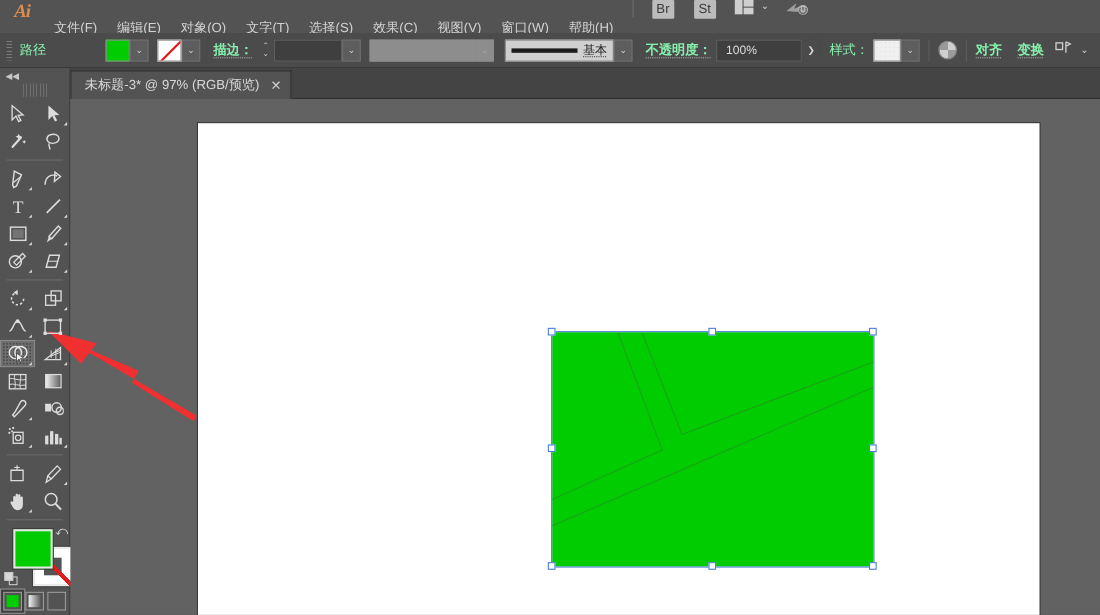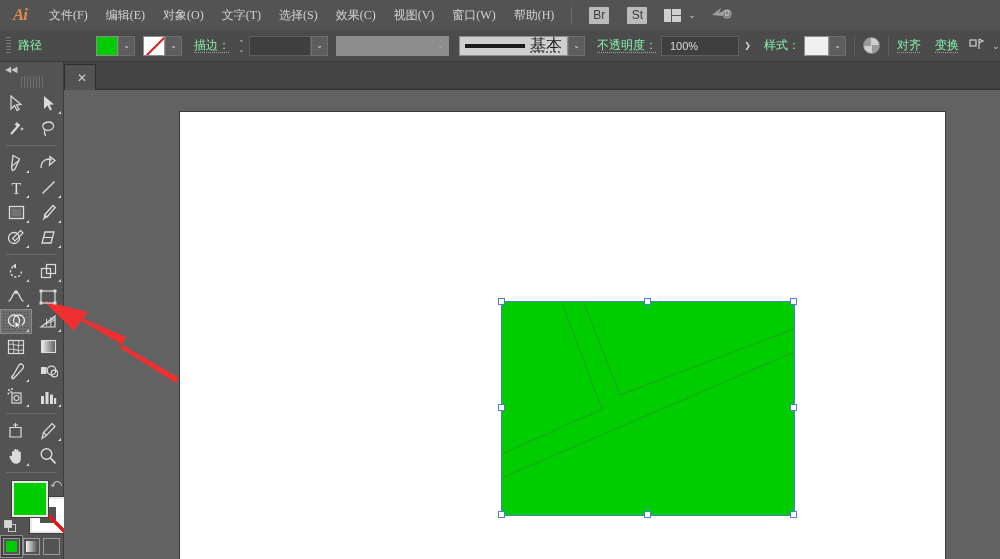--- a/index.html
+++ b/index.html
@@ -8,30 +8,30 @@
     overflow: hidden;
     background: #535353;
     font-family: "Liberation Sans", "DejaVu Sans", sans-serif;
     -webkit-font-smoothing: antialiased;
   }
   #app { position: relative; width: 1000px; height: 559px; }
 
   
   .menubar {
     position: absolute; left: 0; top: 0; width: 1000px; height: 30px;
-    background: #535353; display: flex; align-items: center;
+    background: #535353; display: flex; align-items: flex-start;
   }
   .ai-logo {
     width: 40px; text-align: center; color: #e08a4b;
     font-size: 17px; font-weight: bold; font-style: italic;
     font-family: "Liberation Serif", serif; letter-spacing: -1px;
   }
   .menu-item {
-    padding: 0 9px; height: 30px; line-height: 30px;
-    color: #d2d2d2; font-size: 12px; cursor: default; white-space: nowrap; font-family: Liberation Serif, serif;
+    padding: 10px 9px; height: 30px; line-height: 30px;
+    color: #d2d2d2; font-size: 12px; cursor: default; white-space: nowrap;
   }
   .menu-sep { width: 1px; height: 16px; background: #6d6d6d; margin: 0 8px; }
   .app-btn {
     width: 20px; height: 17px; background: #bcbcbc; color: #3b3b3b;
     font-size: 12px; text-align: center; line-height: 17px;
     margin: 0 9px; border-radius: 1px;
   }
   .arrange-icon { display: flex; gap: 1px; margin-left: 8px; align-items: center; }
   .arrange-icon i { display: block; background: #cfcfcf; }
   .arrange-icon .a1 { width: 7px; height: 13px; }
@@ -44,21 +44,21 @@
   .controlbar {
     position: absolute; left: 0; top: 30px; width: 1000px; height: 32px;
     background: #4b4b4b; display: flex; align-items: center;
     border-bottom: 1px solid #3a3a3a;
   }
   .grip {
     width: 5px; height: 18px; margin: 0 7px 0 6px;
     background: repeating-linear-gradient(to bottom,#7b7b7b 0 1px,transparent 1px 3px);
   }
   .cb-label { color: #86efac; font-size: 12px; white-space: nowrap; }
-  .cb-label.link { text-decoration: underline dotted #9b9b9b; text-underline-offset: 3px; }
+  .cb-label.link { text-decoration: underline dotted #9b9b9b; text-underline-offset: 3px; font-weight: bold; }
   .swatch-box {
     width: 22px; height: 20px; border: 1px solid #8d8d8d; background: #fff;
   }
   .dd-btn {
     width: 17px; height: 20px; background: #5d5d5d; border: 1px solid #6e6e6e;
     display: flex; align-items: center; justify-content: center;
     color: #d8d8d8; font-size: 8px;
   }
   .stepper {
     width: 15px; height: 20px; background: #4b4b4b;
@@ -73,21 +73,21 @@
   .profile-dd {
     width: 17px; height: 20px; background: #8d8d8d; border: 1px solid #8d8d8d;
     display: flex; align-items: center; justify-content: center;
     color: #a9a9a9; font-size: 8px;
   }
   .brush-box {
     height: 20px; background: #cfcfcf; border: 1px solid #8d8d8d;
     display: flex; align-items: center; gap: 5px; padding: 0 5px;
   }
   .brush-stroke { width: 60px; height: 4px; background: #1b1b1b; }
-  .brush-label { color: #222; font-size: 16px;
+  .brush-label { color: #222; font-size: 11px;
     text-decoration: underline dotted #555; text-underline-offset: 2px; }
   .op-field {
     width: 78px; height: 20px; background: #3f3f3f; border: 1px solid #5e5e5e;
     display: flex; align-items: center; color: #dcdcdc; font-size: 11px; padding-left: 8px;
   }
   .style-sw {
     width: 25px; height: 20px; border: 1px solid #8d8d8d;
     background: #f0f0f0;
     background-image: radial-gradient(#d7d7d7 22%, transparent 23%);
     background-size: 4px 4px;
@@ -277,20 +277,21 @@
       <svg width="16" height="14" viewBox="0 0 16 14">
         <rect x="1" y="3" width="6" height="6" fill="none" stroke="#cfcfcf" stroke-width="1.2"></rect>
         <path d="M10 2 v10 M10 2 l4 2 l-4 2" fill="none" stroke="#cfcfcf" stroke-width="1.2"></path>
       </svg>
     </div>
     <div class="chev">⌄</div>
   </div>
 
   <div class="tabbar">
     <div class="doctab">
+      <span class="doctab-title">未标题-3* @ 97% (RGB/预览)</span>
       <span class="doctab-close">✕</span>
     </div>
   </div>
 
   <div class="tools">
     <div class="tools-header">◀◀</div>
     <div class="tools-grip"></div>
 
     <div class="tgrid">
       <div class="tcell">

